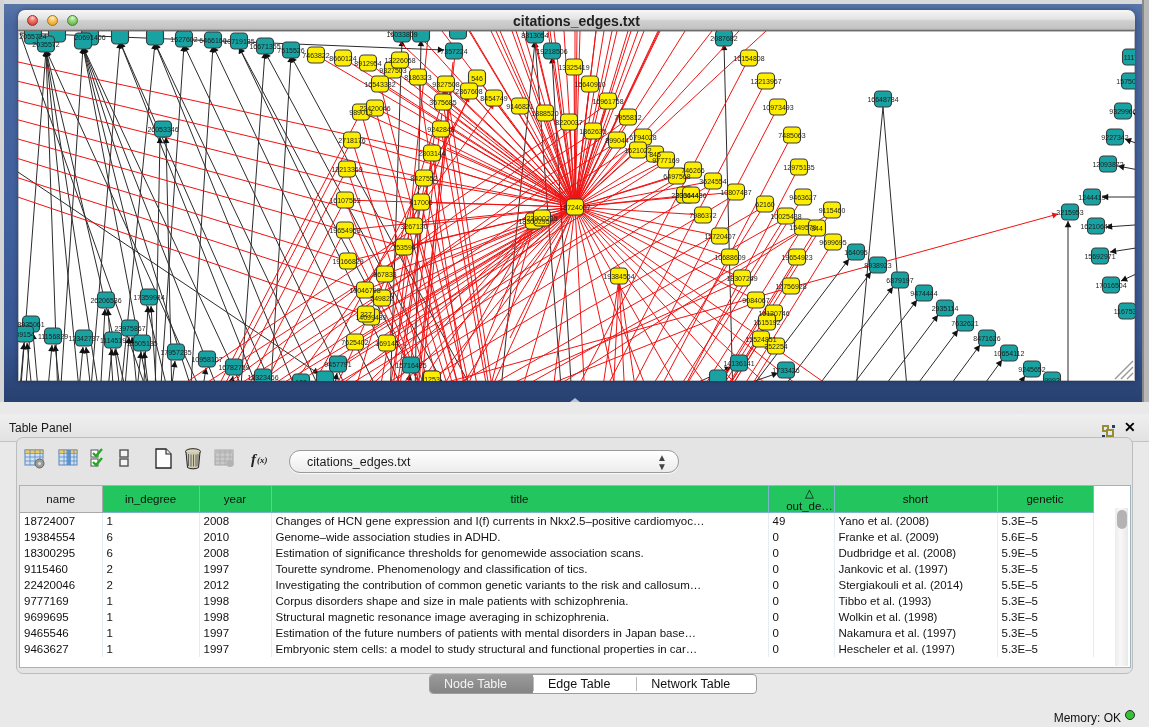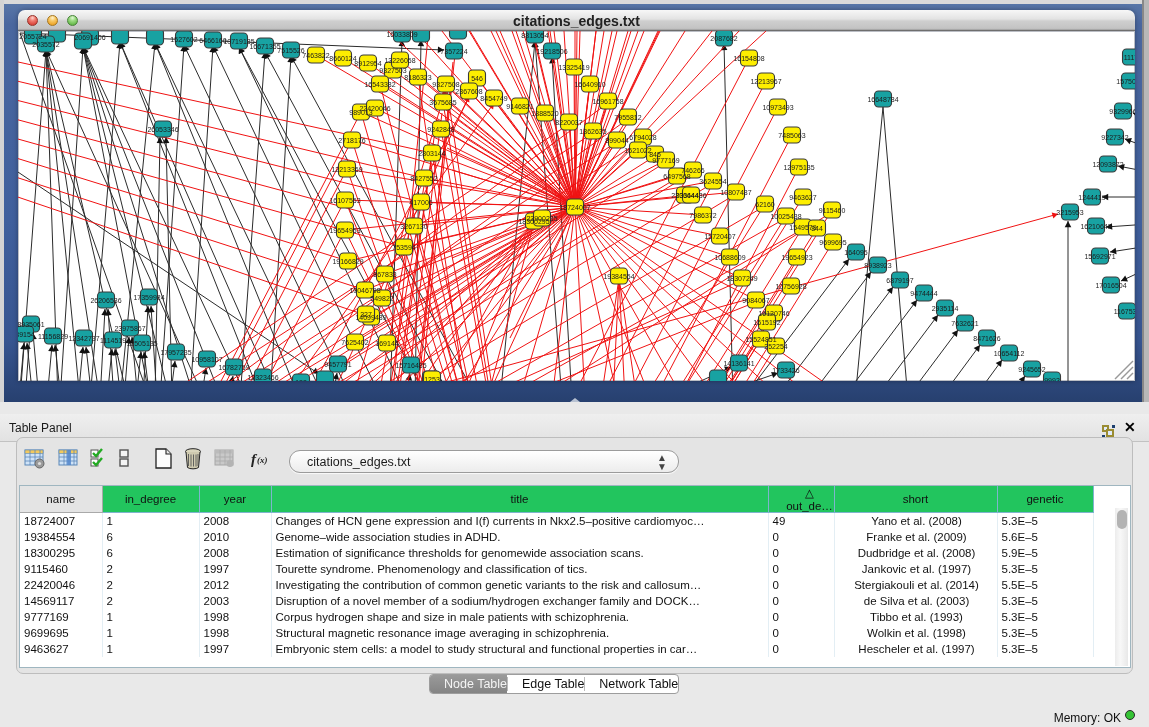--- a/index.html
+++ b/index.html
@@ -33,27 +33,27 @@
 #combo{position:absolute;left:272px;top:12px;width:390px;height:23px;border:1px solid #9b9b9b;border-radius:11px;background:linear-gradient(180deg,#ffffff,#ececec);box-shadow:0 1px 1px rgba(255,255,255,.8)}
 #combo .txt{position:absolute;left:17px;top:4px;font-size:12.5px;color:#1b1b1b}
 #combo .arr{position:absolute;right:11px;top:2px;font-size:10px;color:#444;line-height:9px}
 
 #dtable{position:absolute;left:2px;top:47px;width:1112px;height:183px;background:#fff;border:1px solid #9fb6c0;border-right:1px solid #9fb6c0}
 table{border-collapse:collapse;table-layout:fixed;width:862px;font-size:11.5px;color:#111}
 th{background:#22c55e;border-right:1px solid #7fb4cd;border-bottom:1px solid #7fb4cd;font-weight:normal;height:20px;font-size:11.5px}
 th.c-name{background:#e4e4e4;border-right:1px solid #a9a9a9;border-bottom:1px solid #a9a9a9}
 td{height:16px;border-right:1px solid #e3eef4;white-space:nowrap;overflow:hidden;padding:0 2px 0 4px}
 .c-name{width:82px}.c-ind{width:97px}.c-year{width:72px}.c-title{width:497px}.c-out{width:66px}.c-short{width:163px}.c-pr{width:96px}
-td.c-short{text-align:center}
+td.c-short{}
 th.c-out{text-align:center;padding-left:17px}
 #vscroll{position:absolute;right:4px;top:70px;width:13px;height:158px;background:linear-gradient(90deg,#ececec,#f8f8f8 40%,#e8e8e8)}
 #vthumb{position:absolute;right:5.5px;top:72px;width:10px;height:19px;background:#b3b3b3;border-radius:5px}
 
 #tabs{position:absolute;left:429px;top:272px;height:20px;display:flex;border:1px solid #9d9d9d;border-radius:4px;overflow:hidden;background:#fff;font-size:12.5px}
-#tabs .tab{padding:2px 0 0 14px;color:#111}
+#tabs .tab{padding:2px 26px 0 14px;color:#111}
 #tabs .tab.sel{background:linear-gradient(180deg,#9a9a9a,#848484);color:#f4f4f4}
 #tabs .sep{width:1px;background:#bbb;margin:2px 0}
 #memory{position:absolute;right:28px;top:309px;font-size:12px;color:#111}
 #memdot{position:absolute;right:14px;top:308px;width:10px;height:10px;border-radius:50%;background:#35c335;border:1px solid #2a2a2a}
 </style></head>
 <body>
 <div id="desktop">
   <div id="topstrip"></div>
     <div id="leftstrip"></div>
     <div id="rightstrip"></div>
@@ -985,44 +985,44 @@
 <tr>
               <td class="c-name">22420046</td>
               <td class="c-ind">2</td>
               <td class="c-year">2012</td>
               <td class="c-title">Investigating the contribution of common genetic variants to the risk and callosum…</td>
               <td class="c-out">0</td>
               <td class="c-short">Stergiakouli et al. (2014)</td>
               <td class="c-pr">5.5E–5</td>
             </tr>
 <tr>
-              <td class="c-name">14569117</td>
-              <td class="c-ind">2</td>
-              <td class="c-year">2003</td>
-              <td class="c-title">Disruption of a novel member of a sodium/hydrogen exchanger family and DOCK…</td>
-              <td class="c-out">0</td>
-              <td class="c-short">de Silva et al. (2003)</td>
-              <td class="c-pr">5.3E–5</td>
-            </tr>
-<tr>
               <td class="c-name">9777169</td>
               <td class="c-ind">1</td>
               <td class="c-year">1998</td>
-              <td class="c-title">Corpus hydrogen shape and size in male patients with schizophrenia.</td>
+              <td class="c-title">Corpus disorders shape and size in male patients with schizophrenia.</td>
               <td class="c-out">0</td>
               <td class="c-short">Tibbo et al. (1993)</td>
               <td class="c-pr">5.3E–5</td>
             </tr>
 <tr>
               <td class="c-name">9699695</td>
               <td class="c-ind">1</td>
               <td class="c-year">1998</td>
               <td class="c-title">Structural magnetic resonance image averaging in schizophrenia.</td>
               <td class="c-out">0</td>
               <td class="c-short">Wolkin et al. (1998)</td>
+              <td class="c-pr">5.3E–5</td>
+            </tr>
+<tr>
+              <td class="c-name">9465546</td>
+              <td class="c-ind">1</td>
+              <td class="c-year">1997</td>
+              <td class="c-title">Estimation of the future numbers of patients with mental disorders in Japan base…</td>
+              <td class="c-out">0</td>
+              <td class="c-short">Nakamura et al. (1997)</td>
               <td class="c-pr">5.3E–5</td>
             </tr>
 <tr>
               <td class="c-name">9463627</td>
               <td class="c-ind">1</td>
               <td class="c-year">1997</td>
               <td class="c-title">Embryonic stem cells: a model to study structural and functional properties in car…</td>
               <td class="c-out">0</td>
               <td class="c-short">Hescheler et al. (1997)</td>
               <td class="c-pr">5.3E–5</td>

